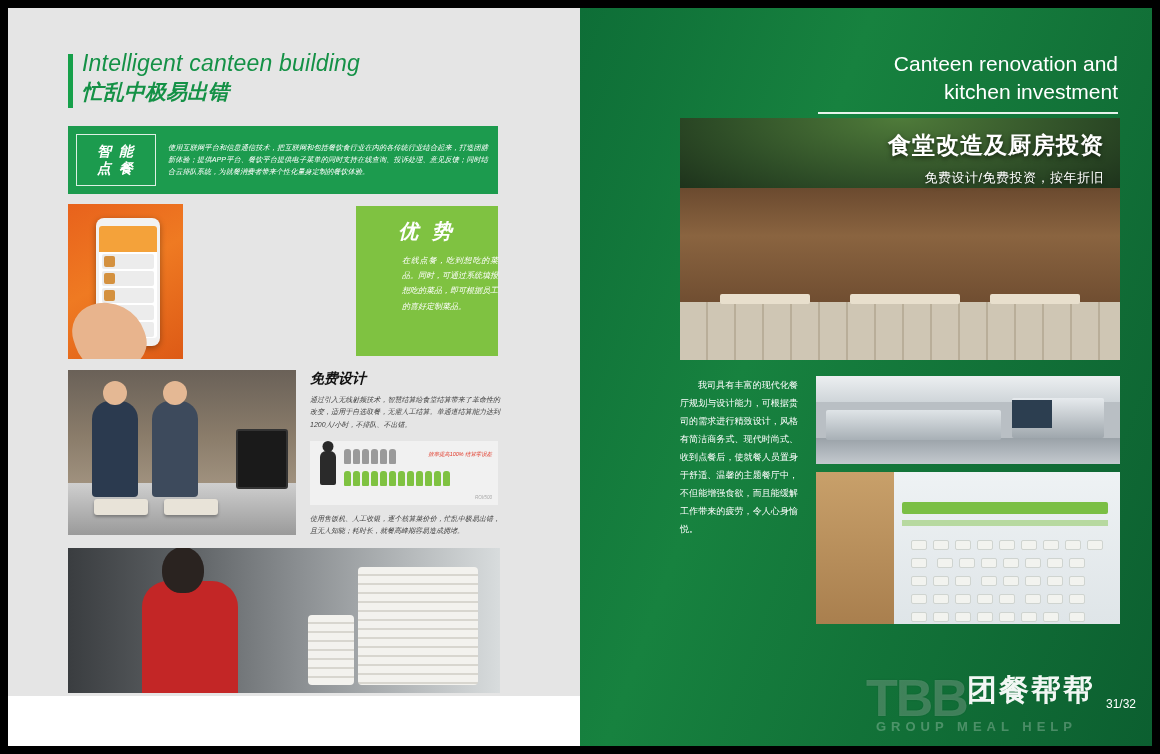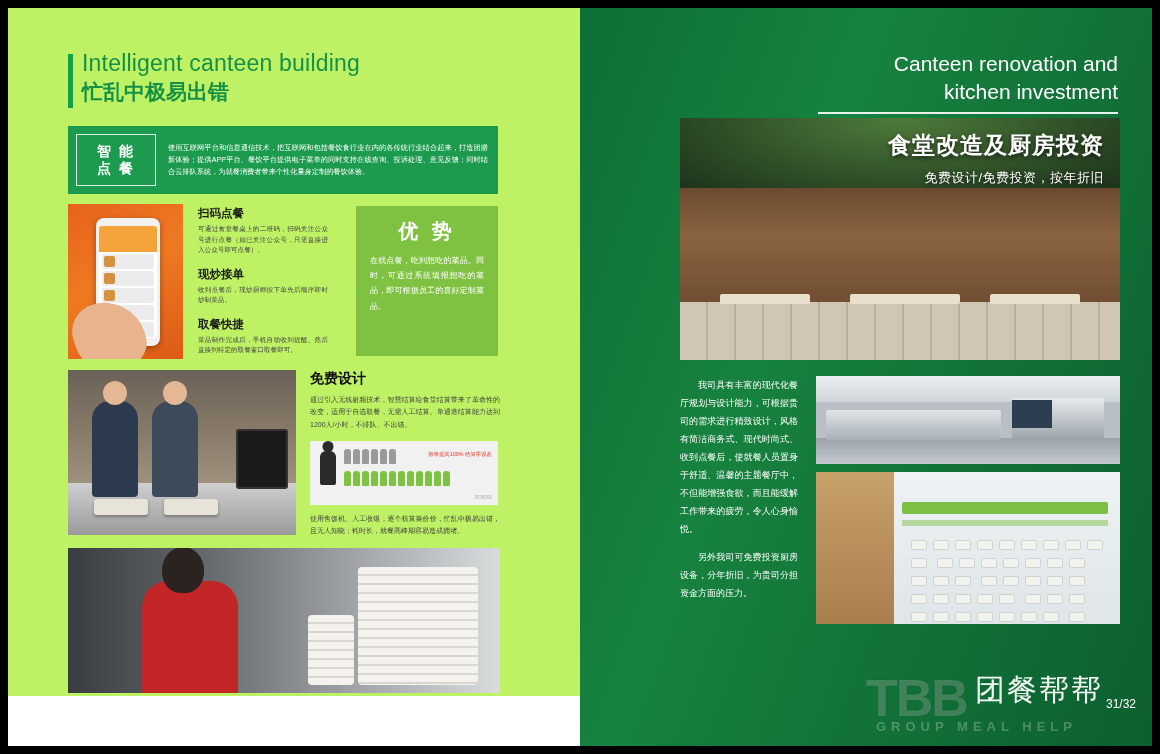--- a/index.html
+++ b/index.html
@@ -20,22 +20,23 @@
     width: 1144px;
     height: 738px;
     background: #fff;
     display: flex;
   }
   
   .page-left {
     position: relative;
     width: 572px;
     height: 688px;
-    background: #bef264;
+    background: #e5e5e5;
     box-sizing: border-box;
+    font-style: italic;
   }
   .title-block {
     position: absolute;
     left: 60px;
     top: 42px;
     padding-left: 14px;
   }
   .title-bar {
     position: absolute;
     left: 0;
@@ -176,33 +177,34 @@
   
   .adv-box {
     position: absolute;
     left: 348px;
     top: 198px;
     width: 142px;
     height: 150px;
     background: #7fc241;
     color: #fff;
     box-sizing: border-box;
-    padding: 12px 14px;
+    padding: 12px 0;
   }
   .adv-title {
     font-size: 20px;
     font-weight: bold;
     letter-spacing: 4px;
     text-align: center;
     margin-bottom: 8px;
   }
   .adv-text {
     font-size: 8px;
     line-height: 1.9;
     text-align: justify;
+    margin-left: 46px;
   }
   
   .canteen-photo {
     position: absolute;
     left: 60px;
     top: 362px;
     width: 228px;
     height: 165px;
     overflow: hidden;
     background: #3c3a38;
@@ -461,23 +463,23 @@
   .logo-mark {
     font-size: 52px;
     font-weight: bold;
     color: rgba(255,255,255,.22);
     letter-spacing: -2px;
     line-height: .9;
     text-shadow: 0 0 2px rgba(0,0,0,.15);
   }
   .logo-cn {
     font-size: 30px;
-    font-weight: normal;
+    font-weight: bold;
     color: #ffffff;
-    margin-left: 8px;
+    margin-left: 0;
     letter-spacing: 2px;
     line-height: 1;
   }
   .logo-sub {
     position: absolute;
     left: 296px;
     bottom: 12px;
     font-size: 13px;
     letter-spacing: 5px;
     color: rgba(255,255,255,.25);
@@ -527,28 +529,20 @@
           <div class="ps-row"></div>
           <div class="ps-row"></div>
           <div class="ps-row"></div>
           <div class="ps-row"></div>
           <div class="ps-row"></div>
         </div>
       </div>
       <div class="hand"></div>
     </div>
 
-    <div class="features">
-      <div class="feat-h">扫码点餐</div>
-      <div class="feat-p">可通过食堂餐桌上的二维码，扫码关注公众号进行点餐（如已关注公众号，只需直接进入公众号即可点餐）。</div>
-      <div class="feat-h">现炒接单</div>
-      <div class="feat-p">收到点餐后，现炒厨师按下单先后顺序即时炒制菜品。</div>
-      <div class="feat-h">取餐快捷</div>
-      <div class="feat-p">菜品制作完成后，手机自动收到提醒。然后直接到特定的取餐窗口取餐即可。</div>
-    </div>
 
     <div class="adv-box">
       <div class="adv-title">优 势</div>
       <div class="adv-text">在线点餐，吃到想吃的菜品。同时，可通过系统填报想吃的菜品，即可根据员工的喜好定制菜品。</div>
     </div>
 
     <div class="canteen-photo">
       <div class="cp-bg"></div>
       <div class="cp-counter"></div>
       <div class="cp-person" style="left:24px;">
@@ -607,21 +601,20 @@
       <div class="hero-table" style="left:170px;width:110px;"></div>
       <div class="hero-table" style="left:310px;width:90px;"></div>
       <div class="hero-overlay-title">
         <div class="hero-h1">食堂改造及厨房投资</div>
         <div class="hero-h2">免费设计/免费投资，按年折旧</div>
       </div>
     </div>
 
     <div class="r-body">
       <p>我司具有丰富的现代化餐厅规划与设计能力，可根据贵司的需求进行精致设计，风格有简洁商务式、现代时尚式、收到点餐后，使就餐人员置身于舒适、温馨的主题餐厅中，不但能增强食欲，而且能缓解工作带来的疲劳，令人心身愉悦。</p>
-      <p>另外我司可免费投资厨房设备，分年折旧，为贵司分担资金方面的压力。</p>
     </div>
 
     <div class="kitchen-photo">
       <div class="kp-ceiling"></div>
       <div class="kp-floor"></div>
       <div class="kp-counter"></div>
       <div class="kp-counter2"></div>
       <div class="kp-window"></div>
     </div>
 

